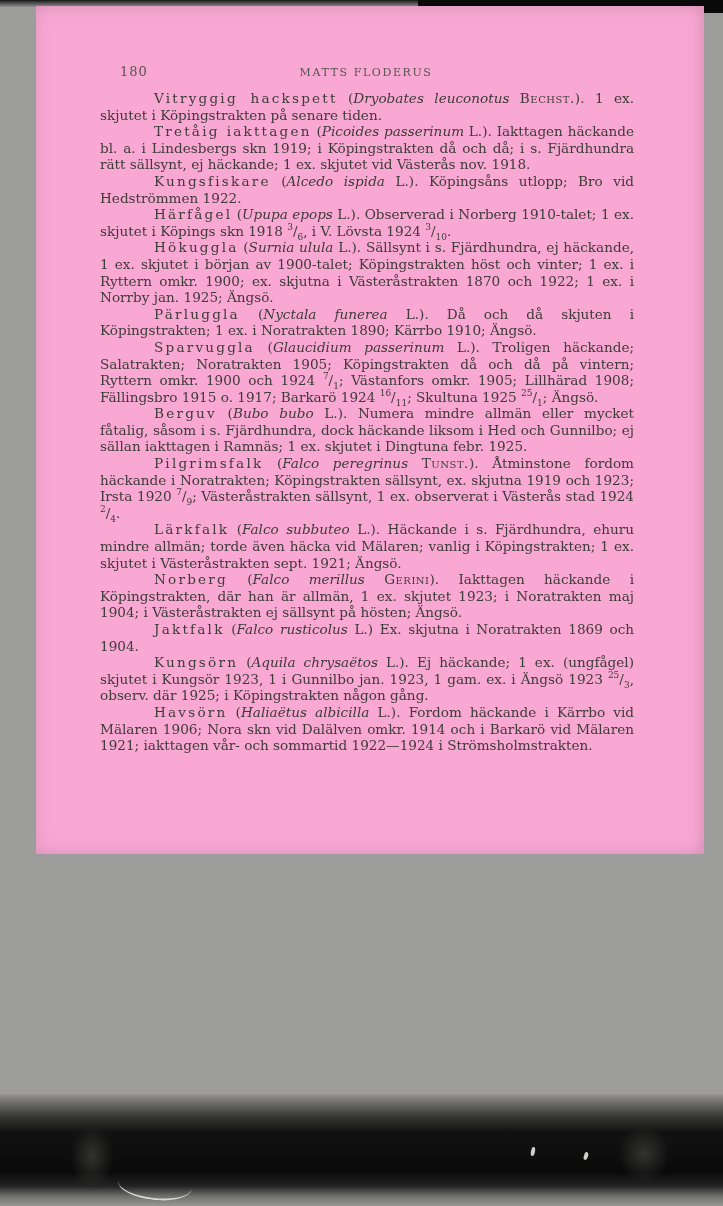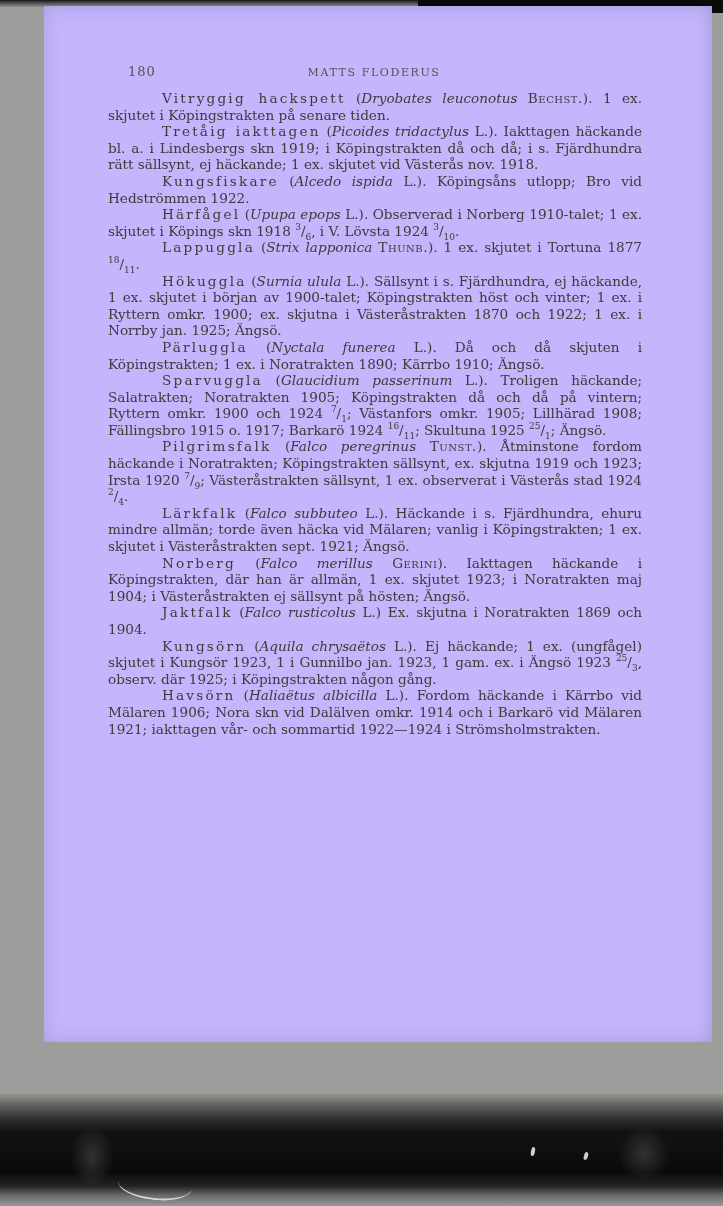--- a/index.html
+++ b/index.html
@@ -12,23 +12,23 @@
   }
   .scan {
     position: relative;
     width: 723px; height: 1206px;
     background: #9d9d9b;
     overflow: hidden;
   }
   
   .page {
     position: absolute;
-    left: 44px; top: 6px;
-    width: 668px; height: 1036px;
-    background: #c4b5fd;
+    left: 36px; top: 6px;
+    width: 668px; height: 848px;
+    background: #f9a8d4;
     box-shadow: inset 0 0 22px rgba(0,0,0,0.10), inset -4px 0 10px rgba(0,0,0,0.05);
   }
   .header {
     position: absolute;
     top: 58px; left: 64px; right: 72px;
     height: 16px;
     color: #57534f;
   }
   .pagenum {
     position: absolute; left: 20px; top: 0;
@@ -101,27 +101,27 @@
   <div class="edge-top"></div>
   <div class="corner-black"></div>
 
   <div class="page">
     <div class="header">
       <span class="pagenum">180</span>
       <span class="running-title">MATTS FLODERUS</span>
     </div>
     <div class="content" id="content">
         <p class="para"><span class="species">Vitryggig hackspett</span><span class="txt"> (</span><span class="sci">Dryobates leuconotus</span><span class="txt"> </span><span class="smallcaps">Bechst.</span><span class="txt">). 1 ex. skjutet i Köpingstrakten på senare tiden.</span></p>
-        <p class="para"><span class="species">Tretåig iakttagen</span><span class="txt"> (</span><span class="sci">Picoides tridactylus</span><span class="txt"> L.). Iakttagen häckande bl. a. i Lindesbergs skn 1919; i Köpingstrakten då och då; i s. Fjärdhundra rätt sällsynt, ej häckande; 1 ex. skjutet vid Västerås nov. 1918.</span></p>
+        <p class="para"><span class="species">Tretåig iakttagen</span><span class="txt"> (</span><span class="sci">Picoides passerinum</span><span class="txt"> L.). Iakttagen häckande bl. a. i Lindesbergs skn 1919; i Köpingstrakten då och då; i s. Fjärdhundra rätt sällsynt, ej häckande; 1 ex. skjutet vid Västerås nov. 1918.</span></p>
         <p class="para"><span class="species">Kungsfiskare</span><span class="txt"> (</span><span class="sci">Alcedo ispida</span><span class="txt"> L.). Köpingsåns utlopp; Bro vid Hedströmmen 1922.</span></p>
         <p class="para"><span class="species">Härfågel</span><span class="txt"> (</span><span class="sci">Upupa epops</span><span class="txt"> L.). Observerad i Norberg 1910-talet; 1 ex. skjutet i Köpings skn 1918 </span><span class="frac"><sup>3</sup>/<sub>6</sub></span><span class="txt">, i V. Lövsta 1924 </span><span class="frac"><sup>3</sup>/<sub>10</sub></span><span class="txt">.</span></p>
-        <p class="para"><span class="species">Lappuggla</span><span class="txt"> (</span><span class="sci">Strix lapponica</span><span class="txt"> </span><span class="smallcaps">Thunb.</span><span class="txt">). 1 ex. skjutet i Tortuna 1877 </span><span class="frac"><sup>18</sup>/<sub>11</sub></span><span class="txt">.</span></p>
         <p class="para"><span class="species">Hökuggla</span><span class="txt"> (</span><span class="sci">Surnia ulula</span><span class="txt"> L.). Sällsynt i s. Fjärdhundra, ej häckande, 1 ex. skjutet i början av 1900-talet; Köpingstrakten höst och vinter; 1 ex. i Ryttern omkr. 1900; ex. skjutna i Västeråstrakten 1870 och 1922; 1 ex. i Norrby jan. 1925; Ängsö.</span></p>
         <p class="para"><span class="species">Pärluggla</span><span class="txt"> (</span><span class="sci">Nyctala funerea</span><span class="txt"> L.). Då och då skjuten i Köpingstrakten; 1 ex. i Noratrakten 1890; Kärrbo 1910; Ängsö.</span></p>
         <p class="para"><span class="species">Sparvuggla</span><span class="txt"> (</span><span class="sci">Glaucidium passerinum</span><span class="txt"> L.). Troligen häckande; Salatrakten; Noratrakten 1905; Köpingstrakten då och då på vintern; Ryttern omkr. 1900 och 1924 </span><span class="frac"><sup>7</sup>/<sub>1</sub></span><span class="txt">; Västanfors omkr. 1905; Lillhärad 1908; Fällingsbro 1915 o. 1917; Barkarö 1924 </span><span class="frac"><sup>16</sup>/<sub>11</sub></span><span class="txt">; Skultuna 1925 </span><span class="frac"><sup>25</sup>/<sub>1</sub></span><span class="txt">; Ängsö.</span></p>
+        <p class="para"><span class="species">Berguv</span><span class="txt"> (</span><span class="sci">Bubo bubo</span><span class="txt"> L.). Numera mindre allmän eller mycket fåtalig, såsom i s. Fjärdhundra, dock häckande liksom i Hed och Gunnilbo; ej sällan iakttagen i Ramnäs; 1 ex. skjutet i Dingtuna febr. 1925.</span></p>
         <p class="para"><span class="species">Pilgrimsfalk</span><span class="txt"> (</span><span class="sci">Falco peregrinus</span><span class="txt"> </span><span class="smallcaps">Tunst.</span><span class="txt">). Åtminstone fordom häckande i Noratrakten; Köpingstrakten sällsynt, ex. skjutna 1919 och 1923; Irsta 1920 </span><span class="frac"><sup>7</sup>/<sub>9</sub></span><span class="txt">; Västeråstrakten sällsynt, 1 ex. observerat i Västerås stad 1924 </span><span class="frac"><sup>2</sup>/<sub>4</sub></span><span class="txt">.</span></p>
         <p class="para"><span class="species">Lärkfalk</span><span class="txt"> (</span><span class="sci">Falco subbuteo</span><span class="txt"> L.). Häckande i s. Fjärdhundra, ehuru mindre allmän; torde även häcka vid Mälaren; vanlig i Köpingstrakten; 1 ex. skjutet i Västeråstrakten sept. 1921; Ängsö.</span></p>
         <p class="para"><span class="species">Norberg</span><span class="txt"> (</span><span class="sci">Falco merillus</span><span class="txt"> </span><span class="smallcaps">Gerini</span><span class="txt">). Iakttagen häckande i Köpingstrakten, där han är allmän, 1 ex. skjutet 1923; i Noratrakten maj 1904; i Västeråstrakten ej sällsynt på hösten; Ängsö.</span></p>
         <p class="para"><span class="species">Jaktfalk</span><span class="txt"> (</span><span class="sci">Falco rusticolus</span><span class="txt"> L.) Ex. skjutna i Noratrakten 1869 och 1904.</span></p>
         <p class="para"><span class="species">Kungsörn</span><span class="txt"> (</span><span class="sci">Aquila chrysaëtos</span><span class="txt"> L.). Ej häckande; 1 ex. (ungfågel) skjutet i Kungsör 1923, 1 i Gunnilbo jan. 1923, 1 gam. ex. i Ängsö 1923 </span><span class="frac"><sup>25</sup>/<sub>3</sub></span><span class="txt">, observ. där 1925; i Köpingstrakten någon gång.</span></p>
         <p class="para"><span class="species">Havsörn</span><span class="txt"> (</span><span class="sci">Haliaëtus albicilla</span><span class="txt"> L.). Fordom häckande i Kärrbo vid Mälaren 1906; Nora skn vid Dalälven omkr. 1914 och i Barkarö vid Mälaren 1921; iakttagen vår- och sommartid 1922—1924 i Strömsholmstrakten.</span></p>
       </div>
   </div>
 
   <div class="edge-bottom">

